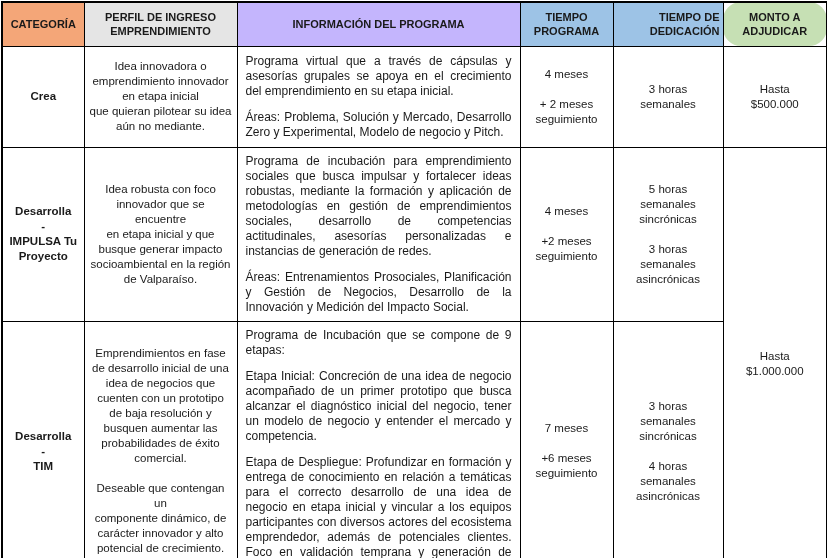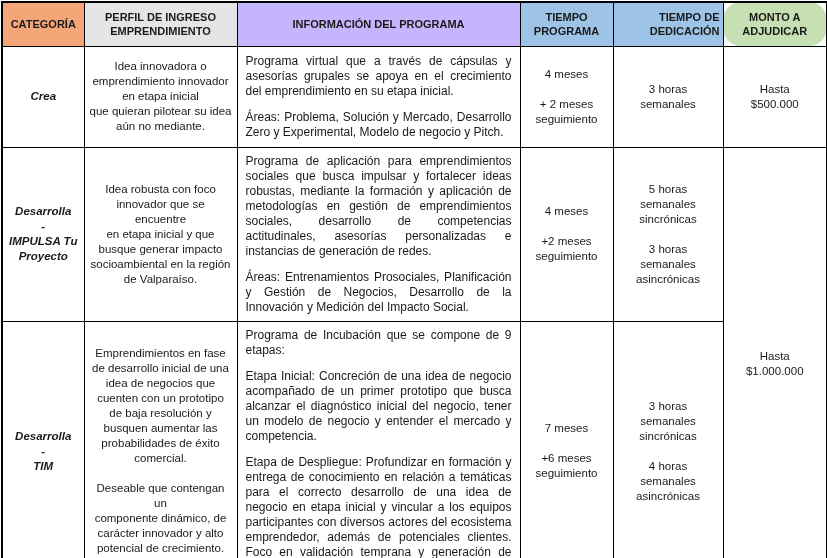--- a/index.html
+++ b/index.html
@@ -39,21 +39,20 @@
   }
   td.cell-center {
     text-align: center;
     white-space: pre-line;
     font-size: 11.5px;
     line-height: 15px;
     padding: 4px 5px;
   }
   td.cell-categoria {
     font-weight: bold;
-    font-style: italic;
   }
   td.cell-info {
     text-align: justify;
     font-size: 12px;
     line-height: 15px;
     padding: 6px 8px;
     vertical-align: middle;
   }
   td.cell-info p {
     margin: 0 0 11px 0;
@@ -115,21 +114,21 @@
 -
 IMPULSA Tu
 Proyecto</td>
         <td class="cell-center">Idea robusta con foco
 innovador que se encuentre
 en etapa inicial y que
 busque generar impacto
 socioambiental en la región
 de Valparaíso.</td>
         <td class="cell-info">
-          <p>Programa de aplicación para emprendimientos sociales que busca impulsar y fortalecer ideas robustas, mediante la formación y aplicación de metodologías en gestión de emprendimientos sociales, desarrollo de competencias actitudinales, asesorías personalizadas e instancias de generación de redes.</p>
+          <p>Programa de incubación para emprendimiento sociales que busca impulsar y fortalecer ideas robustas, mediante la formación y aplicación de metodologías en gestión de emprendimientos sociales, desarrollo de competencias actitudinales, asesorías personalizadas e instancias de generación de redes.</p>
           <p>Áreas: Entrenamientos Prosociales, Planificación y Gestión de Negocios, Desarrollo de la Innovación y Medición del Impacto Social.</p>
         </td>
         <td class="cell-center">4 meses
 
 +2 meses
 seguimiento</td>
         <td class="cell-center">5 horas
 semanales
 sincrónicas
 

